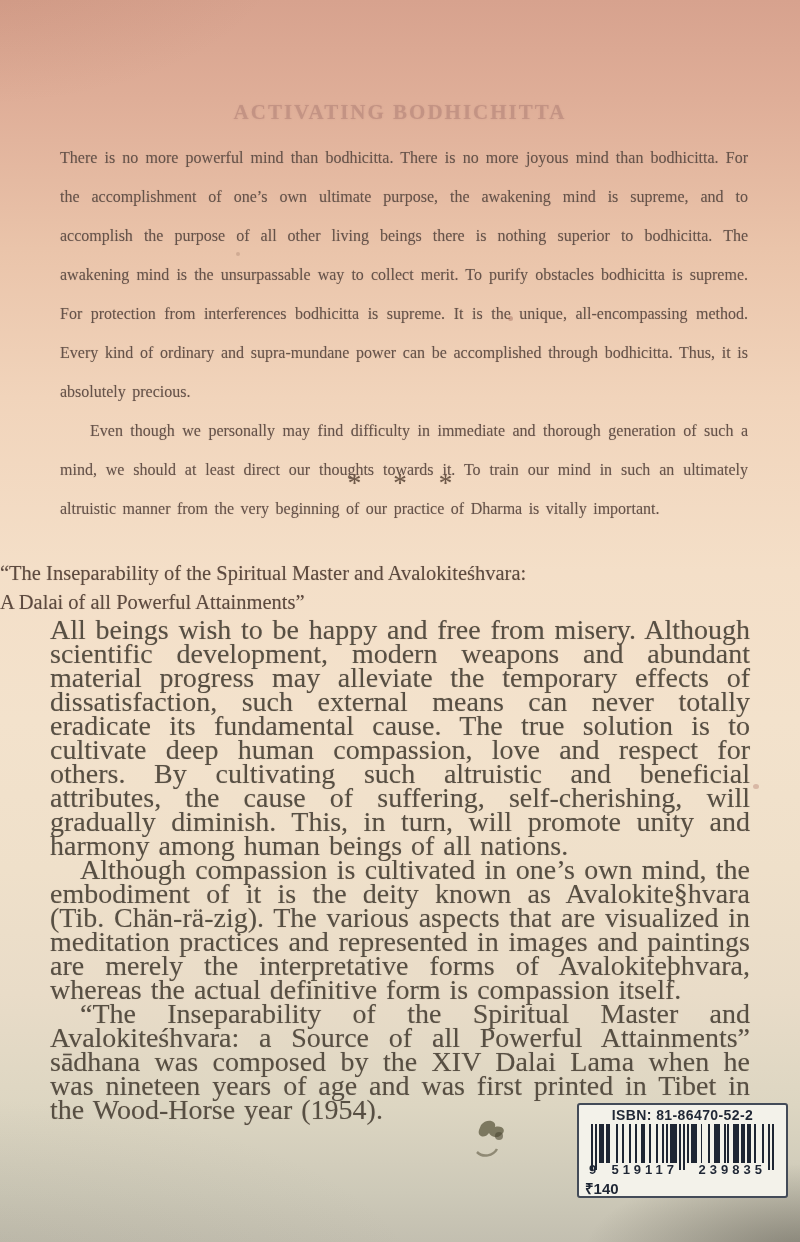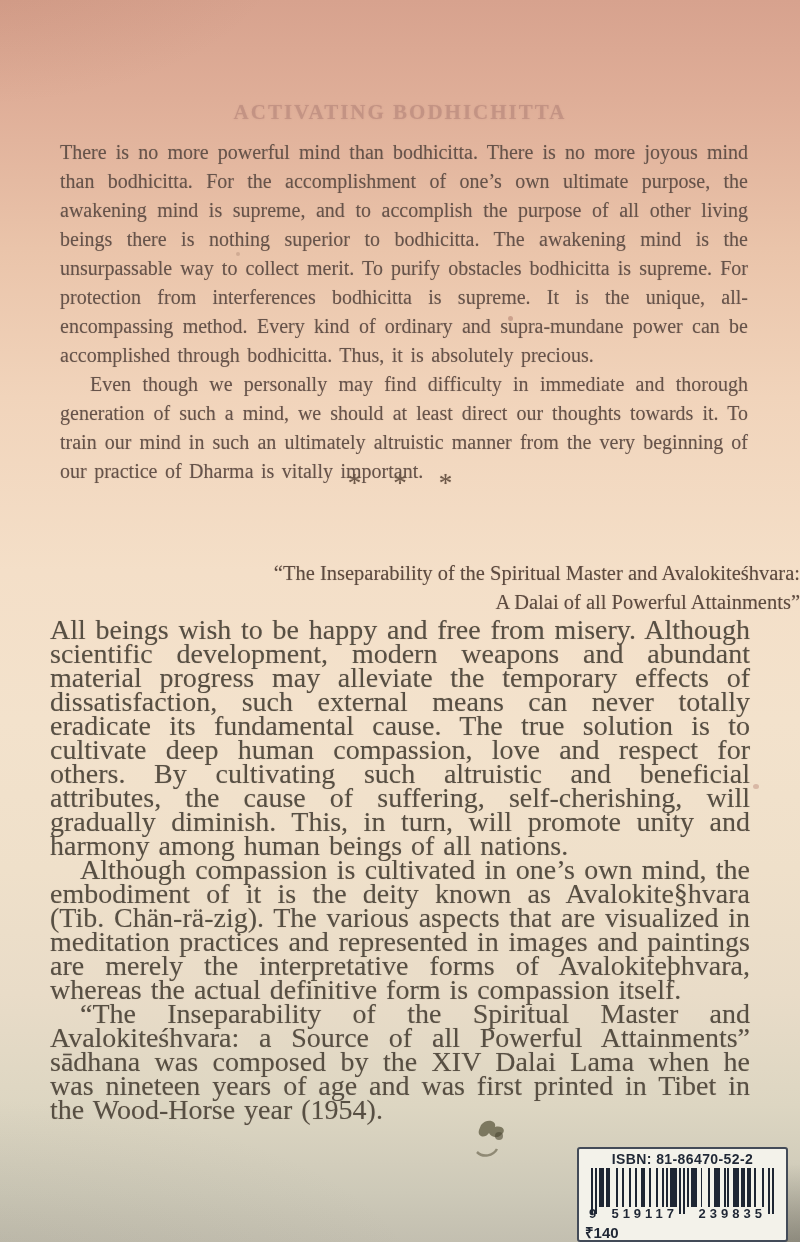--- a/index.html
+++ b/index.html
@@ -23,37 +23,37 @@
     font-weight:600;font-size:21px;letter-spacing:2px;
   }
   .t1{top:84px;color:#bd8d7f;opacity:.80;text-shadow:0 0 2px rgba(189,141,127,.55);}
   .t2{top:535px;color:#d6a round;color:#d6a597;opacity:.75;text-shadow:0 0 2px rgba(214,165,151,.6);}
   .body-text{
     position:absolute;text-align:justify;
     text-shadow:0 0 1px rgba(99,80,68,.35);
   }
   .body-text p{margin:0;}
   .indent{text-indent:30px;}
-  .block1{left:60px;top:138px;width:688px;font-size:20px;line-height:29px;word-spacing:2.5px;color:#66534a;}
+  .block1{left:60px;top:138px;width:688px;font-size:16px;line-height:39px;word-spacing:2.5px;color:#66534a;}
   .block2{left:50px;top:618px;width:700px;font-size:28px;line-height:24px;word-spacing:2px;color:#574f43;}
   .stars{
     position:absolute;top:468px;left:0;right:0;
     display:flex;justify-content:center;gap:32px;
     font-size:27px;color:#6d5848;text-shadow:0 0 1px rgba(109,88,72,.4);
   }
   .subtitle{
-    position:absolute;top:559px;left:0;right:0;text-align:right;
+    position:absolute;top:559px;left:0;right:0;text-align:left;
     font-size:20.5px;line-height:29px;color:#5d4a3f;
     text-shadow:0 0 1px rgba(93,74,63,.35);
   }
   
   .bcbox{
     position:absolute;left:577px;top:1103px;width:211px;height:95px;
     box-sizing:border-box;background:#f3f2ea;border:2px solid #434b58;border-radius:3px;
-    padding:2px 6px 0;font-family:"Liberation Sans", sans-serif;color:#1f2735;margin-top:44px;
+    padding:2px 6px 0;font-family:"Liberation Sans", sans-serif;color:#1f2735;
   }
   .isbn{font-size:14px;font-weight:700;text-align:center;letter-spacing:.4px;white-space:nowrap;}
   .bars{display:flex;align-items:flex-start;height:46px;margin:1px 6px 0;}
   .bc-mod{width:2px;height:39px;}
   .bc-mod.bar{background:#1e2633;}
   .bc-mod.guard{height:46px;}
   .ean{display:flex;margin:-7px 4px 0;font-size:13px;font-weight:600;line-height:13px;}
   .ean .lead{width:12px;}
   .ean .grp{flex:1;text-align:center;letter-spacing:4px;}
   .price{text-align:left;font-size:15px;font-weight:600;margin-top:2px;}

